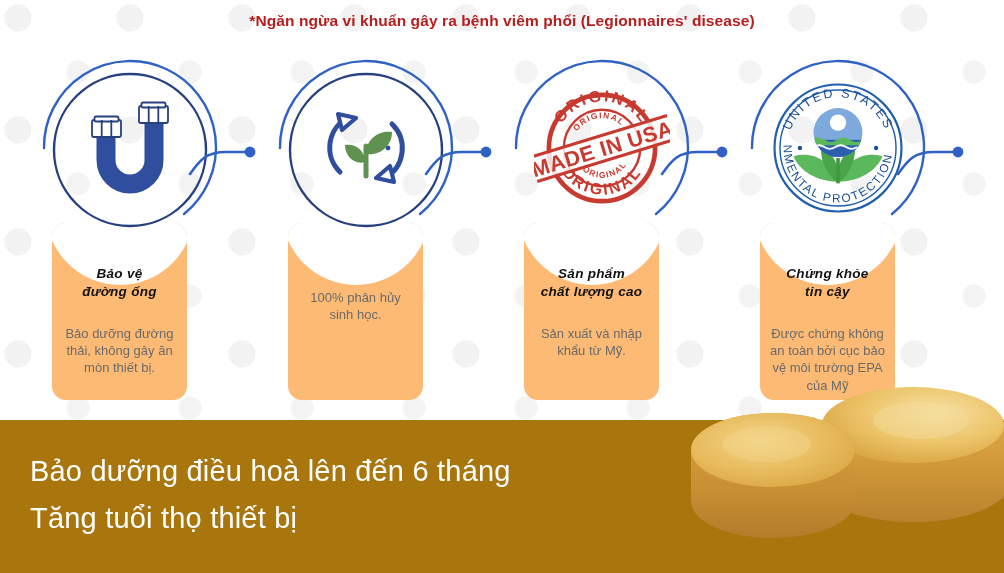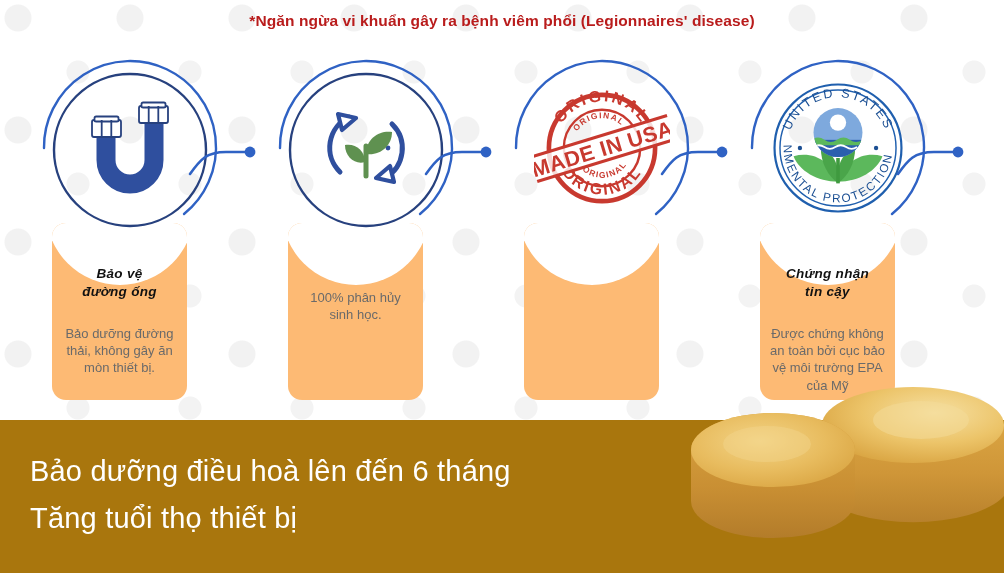--- a/index.html
+++ b/index.html
@@ -233,20 +233,25 @@
       </div>
       <svg class="connector" viewBox="0 0 84 70">
         <path d="M2 66 C12 52, 18 44, 38 44 L58 44" fill="none" stroke="#2f62c4" stroke-width="2.6" stroke-linecap="round"></path>
         <circle cx="62" cy="44" r="5.4" fill="#2f62c4"></circle>
       </svg>
     </div>
 
     <div class="col c2">
       <div class="card">
         <div class="notch"></div>
+        <div class="card-text">
+          <div class="card-title">Sản phẩm
+chất lượng cao</div>
+          <div class="card-desc">Sản xuất và nhập khẩu từ Mỹ.</div>
+        </div>
       </div>
       <div class="badge">
         <svg class="ring-svg" width="192" height="192" viewBox="0 0 192 192">
           <path d="M10 96 A86 86 0 1 1 150 162" fill="none" stroke="#2f62c4" stroke-width="2.4" stroke-linecap="round"></path>
         </svg>
         <div class="art">
           <svg width="146" height="146" viewBox="0 0 146 146">
             <defs>
               <path id="arcTop3" d="M73 73 m-50 0 a50 50 0 0 1 100 0"></path>
               <path id="arcBot3" d="M73 73 m-50 0 a50 50 0 0 0 100 0"></path>
@@ -279,21 +284,21 @@
       <svg class="connector" viewBox="0 0 84 70">
         <path d="M2 66 C12 52, 18 44, 38 44 L58 44" fill="none" stroke="#2f62c4" stroke-width="2.6" stroke-linecap="round"></path>
         <circle cx="62" cy="44" r="5.4" fill="#2f62c4"></circle>
       </svg>
     </div>
 
     <div class="col c3">
       <div class="card">
         <div class="notch"></div>
         <div class="card-text">
-          <div class="card-title">Chứng nhận
+          <div class="card-title">Chứng khỏe
 tin cậy</div>
           <div class="card-desc">Được chứng không an toàn bởi cục bảo vệ môi trường EPA của Mỹ</div>
         </div>
       </div>
       <div class="badge">
         <svg class="ring-svg" width="192" height="192" viewBox="0 0 192 192">
           <path d="M10 96 A86 86 0 1 1 150 162" fill="none" stroke="#2f62c4" stroke-width="2.4" stroke-linecap="round"></path>
         </svg>
         <div class="art">
           <svg width="150" height="150" viewBox="0 0 150 150">

